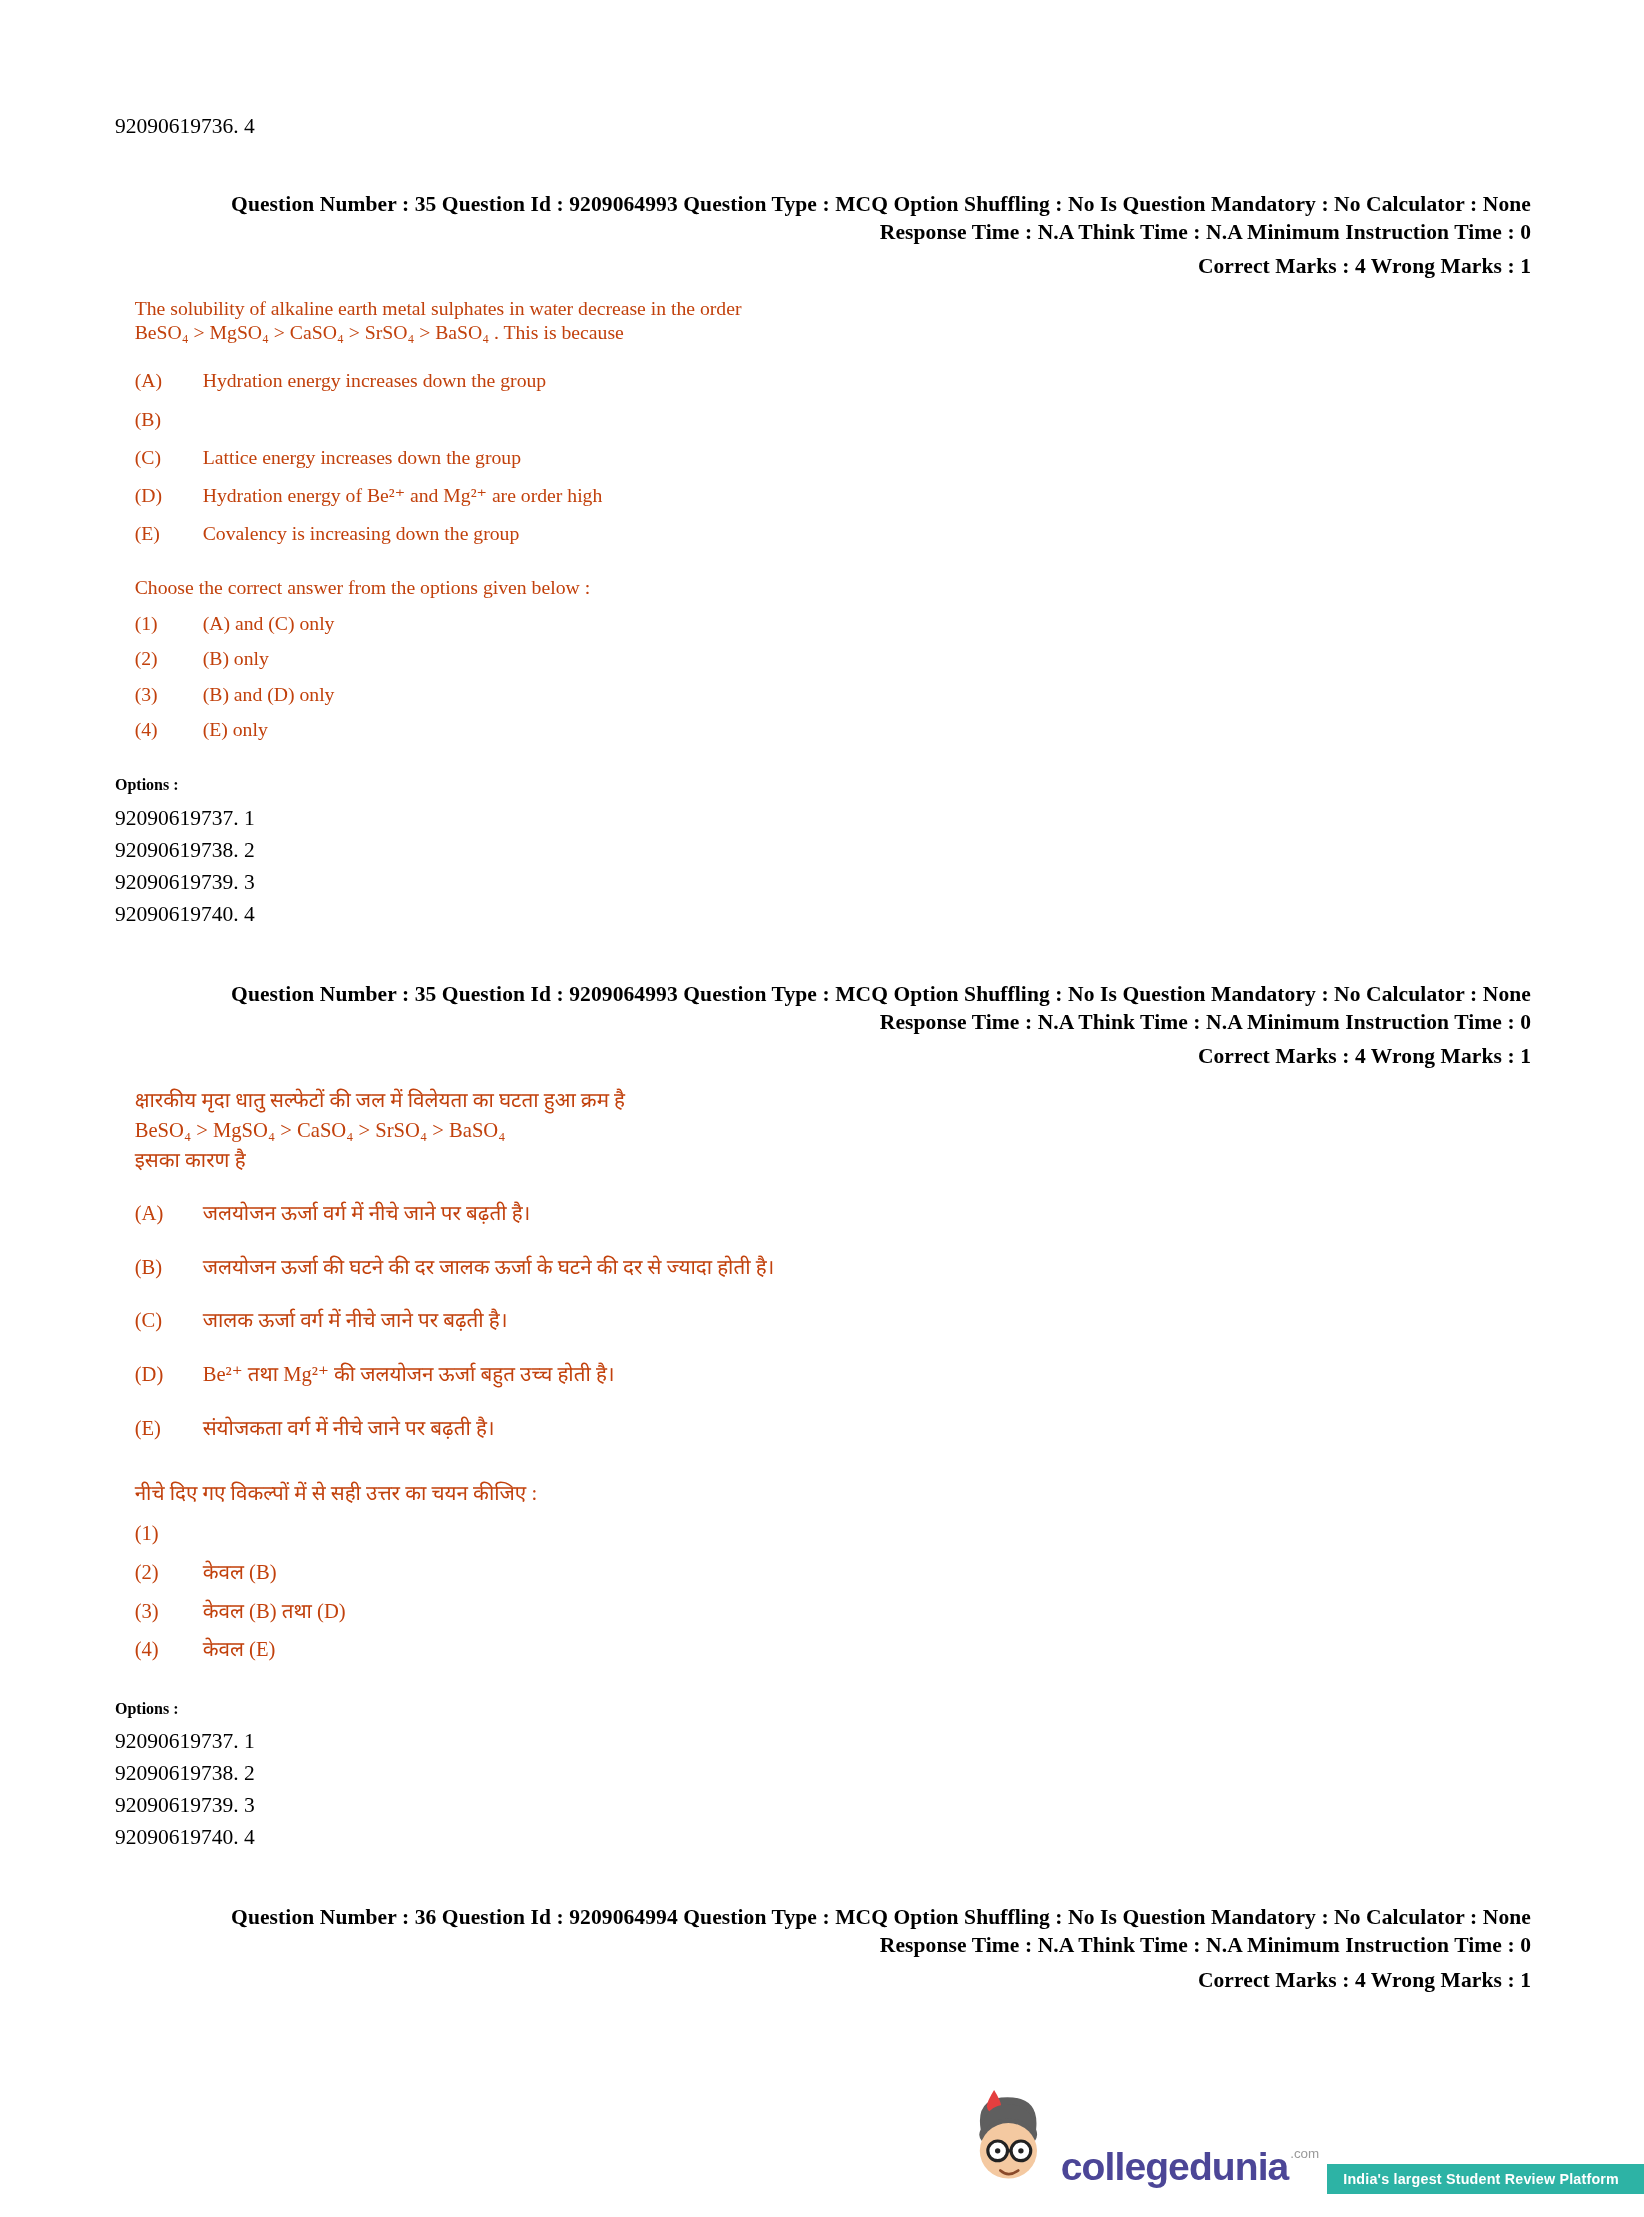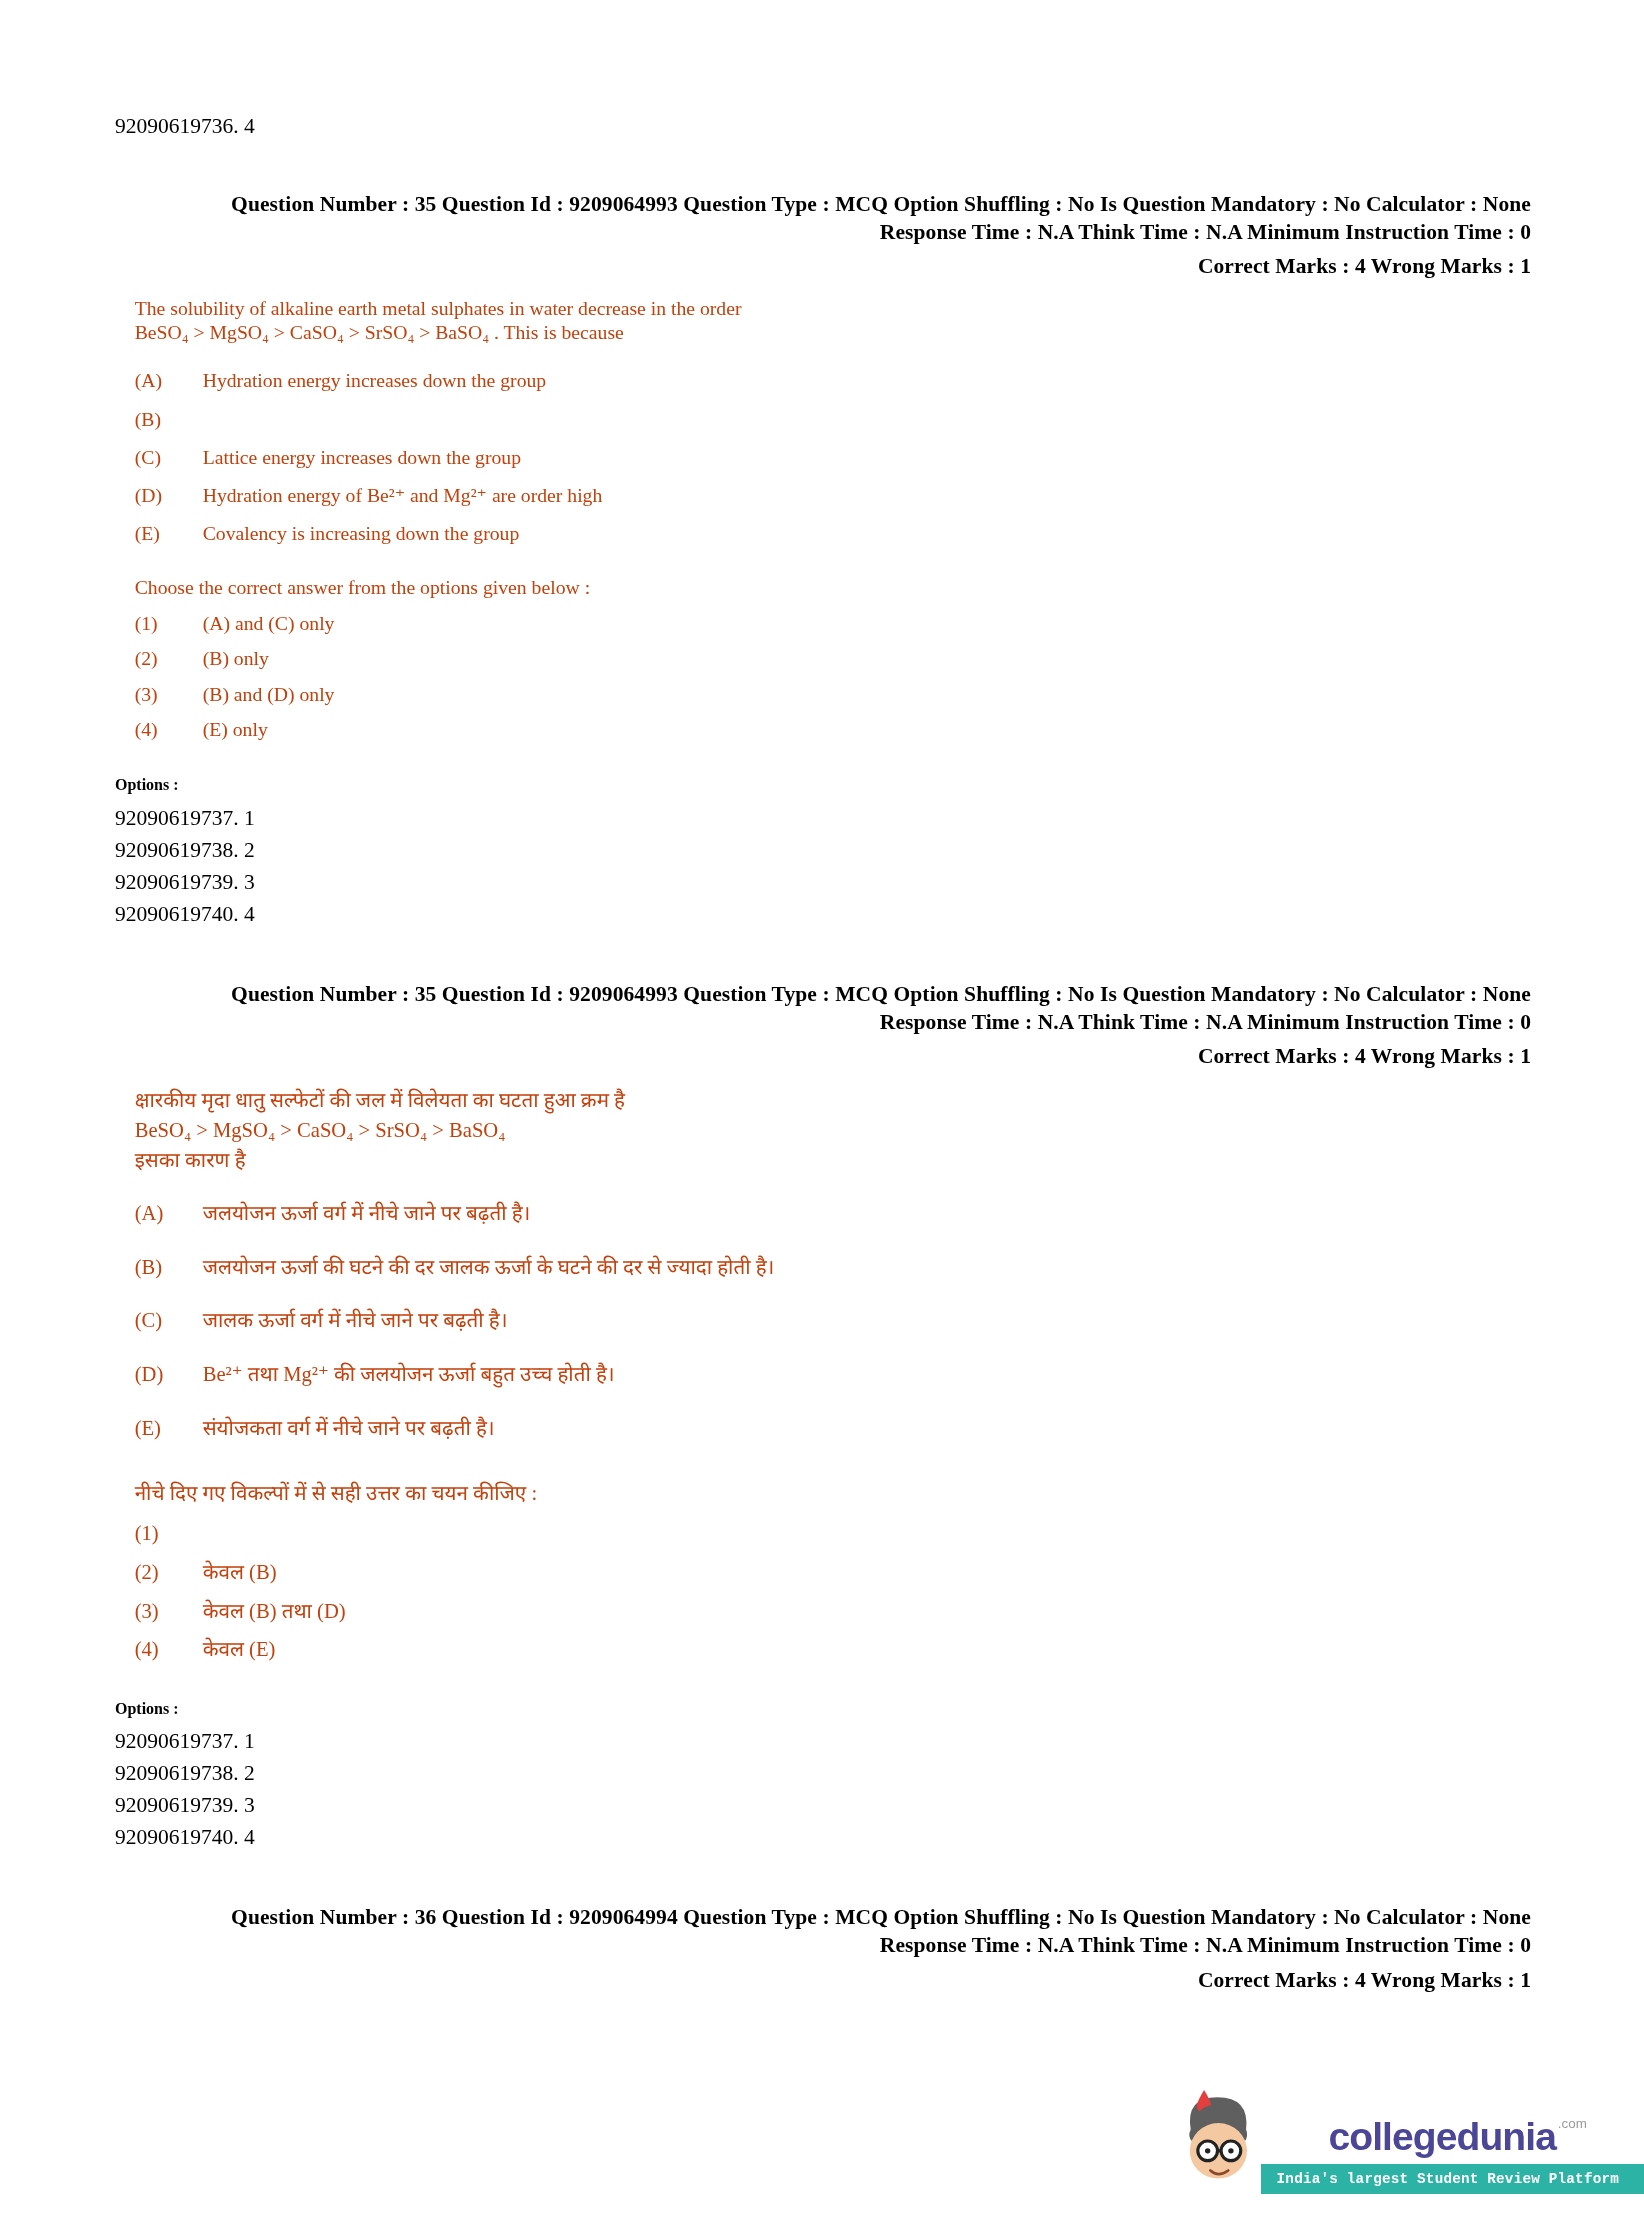--- a/index.html
+++ b/index.html
@@ -57,21 +57,21 @@
 
   
   .brand {
     position: absolute;
     right: 0;
     bottom: 23px;
     display: flex;
     align-items: flex-end;
   }
   .brand .mascot-wrap { position: relative; z-index: 2; margin-right: -3.6px; margin-bottom: -1.8px; }
-  .brand-col { display: flex; flex-direction: column; align-items: center; }
+  .brand-col { display: flex; align-items: flex-end; gap: 8px; }
   .brand-name {
     font-family: "Liberation Sans", sans-serif;
     font-weight: 700;
     font-size: 39px;
     line-height: 1;
     color: #4c4697;
     letter-spacing: -0.9px;
     margin: 0 0 8px 10.7px;
     white-space: nowrap;
   }
@@ -79,21 +79,21 @@
     font-size: 13.4px;
     color: #9a9a9a;
     font-weight: 400;
     vertical-align: top;
     margin-left: 1.8px;
     letter-spacing: 0;
   }
   .tagline {
     background: #2db3a5;
     color: #ffffff;
-    font-family: Liberation Mono, monospace;
+    font-family: Liberation Sans, sans-serif;
     font-size: 14.3px;
     font-weight: 700;
     letter-spacing: 0.2px;
     line-height: 1;
     padding: 8px 25px 8px 16px;
     white-space: nowrap;
   }
 </style>
 </head>
 <body>

